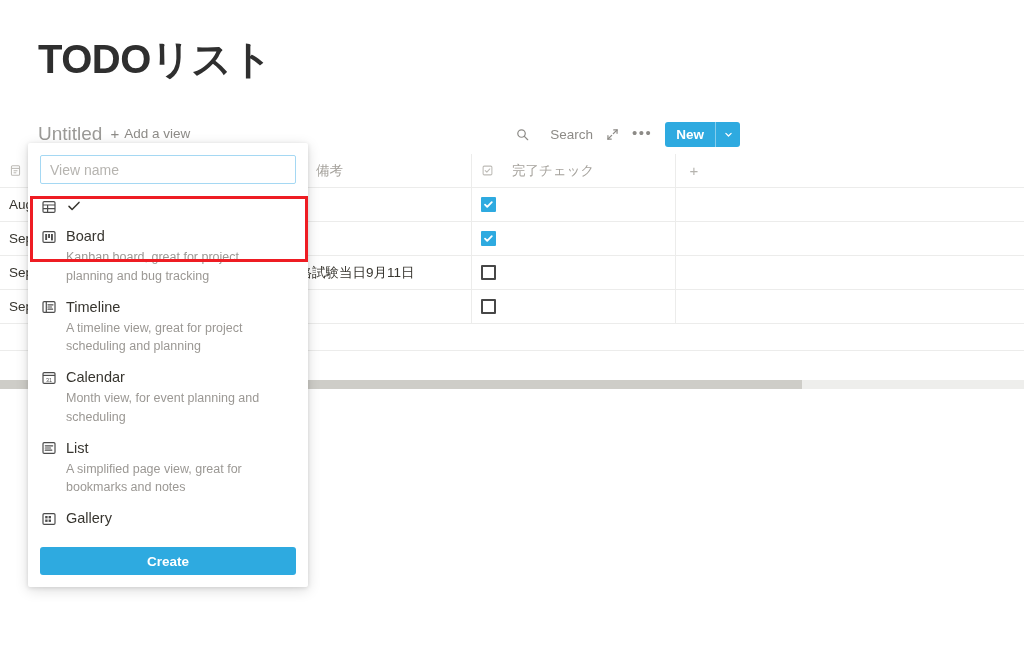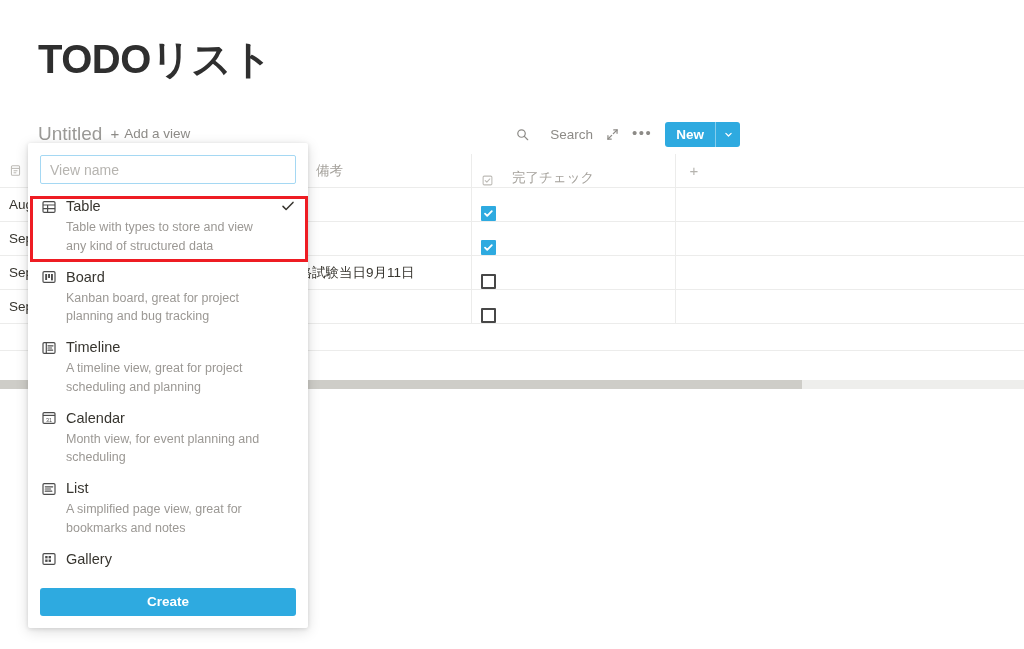--- a/index.html
+++ b/index.html
@@ -137,21 +137,21 @@
     padding: 0 9px;
     box-sizing: border-box;
     border-right: 1px solid #ececeb;
     font-size: 13.5px;
     color: #37352f;
     overflow: hidden;
     white-space: nowrap;
   }
   .tbl-cell.c1 { width: 276px; }
   .tbl-cell.c2 { width: 196px; }
-  .tbl-cell.c3 { width: 204px; align-items: flex-end; }
+  .tbl-cell.c3 { width: 204px; }
   .tbl-cell.c4 { width: 36px; justify-content: center; border-right: none; }
   .tbl-row.header .tbl-cell {
     color: #a5a29c;
     gap: 18px;
   }
   .hdr-icon {
     display: inline-flex;
     align-items: center;
     justify-content: center;
     color: #bdbbb6;
@@ -452,24 +452,20 @@
 
     <div class="opt">
       <span class="opt-icon">
         <svg width="16" height="16" viewBox="0 0 16 16" fill="none" stroke="currentColor" stroke-width="1.2">
           <rect x="2" y="2.6" width="12" height="10.8" rx="1.2"></rect>
           <line x1="2" y1="6" x2="14" y2="6"></line>
             <line x1="2" y1="9.7" x2="14" y2="9.7"></line>
           <line x1="6.6" y1="6" x2="6.6" y2="13.4"></line>
         </svg>
       </span>
-      <div class="opt-body">
-        <div class="opt-title">Table</div>
-        <div class="opt-desc">Table with types to store and view any kind of structured data</div>
-      </div>
       <span class="opt-check">
         <svg width="14" height="14" viewBox="0 0 14 14" fill="none" stroke="currentColor" stroke-width="1.5" stroke-linecap="round" stroke-linejoin="round">
             <path d="M2 7.4l3.1 3.1L12 3.4"></path>
           </svg>
       </span>
     </div>
 
     <div class="opt">
       <span class="opt-icon">
         <svg width="16" height="16" viewBox="0 0 16 16" fill="none" stroke="currentColor" stroke-width="1.2">

